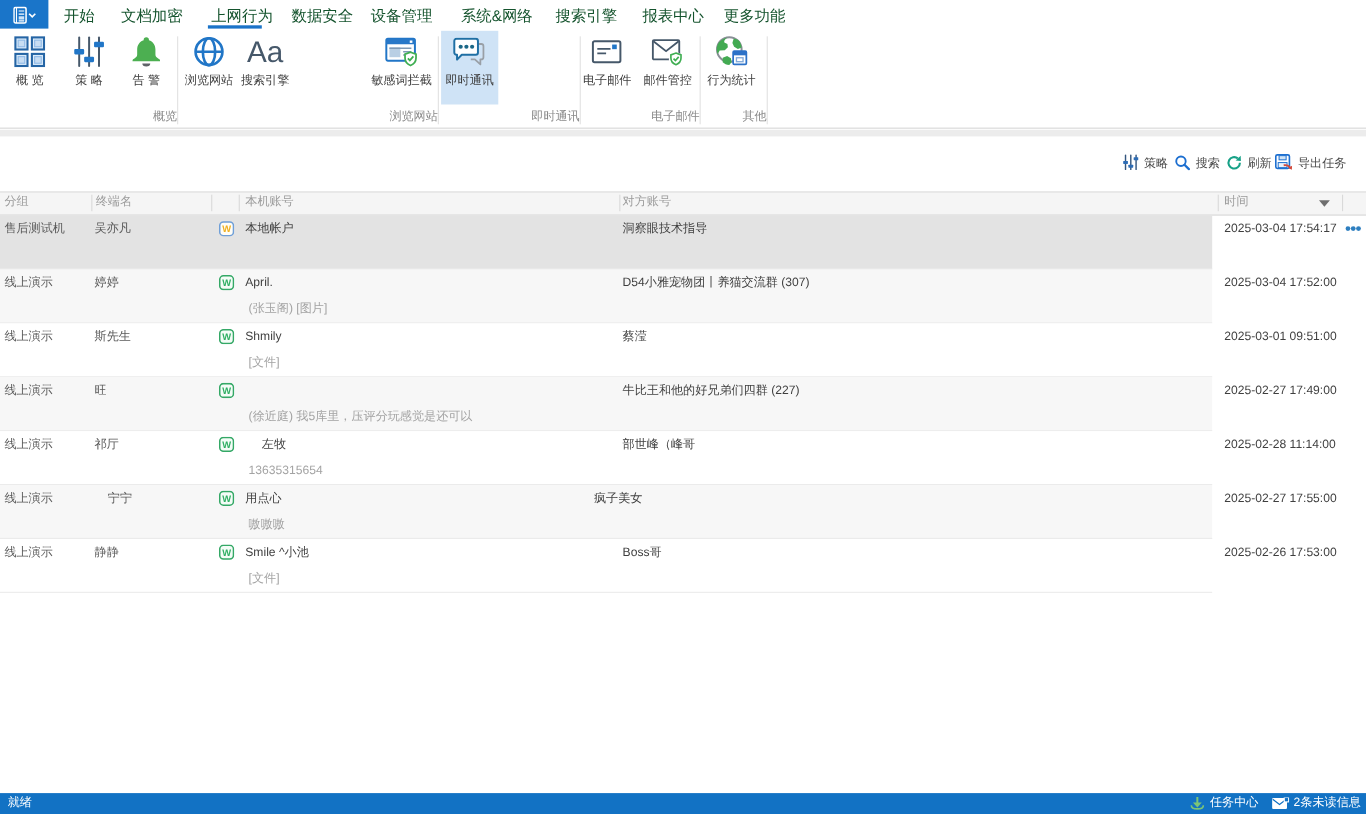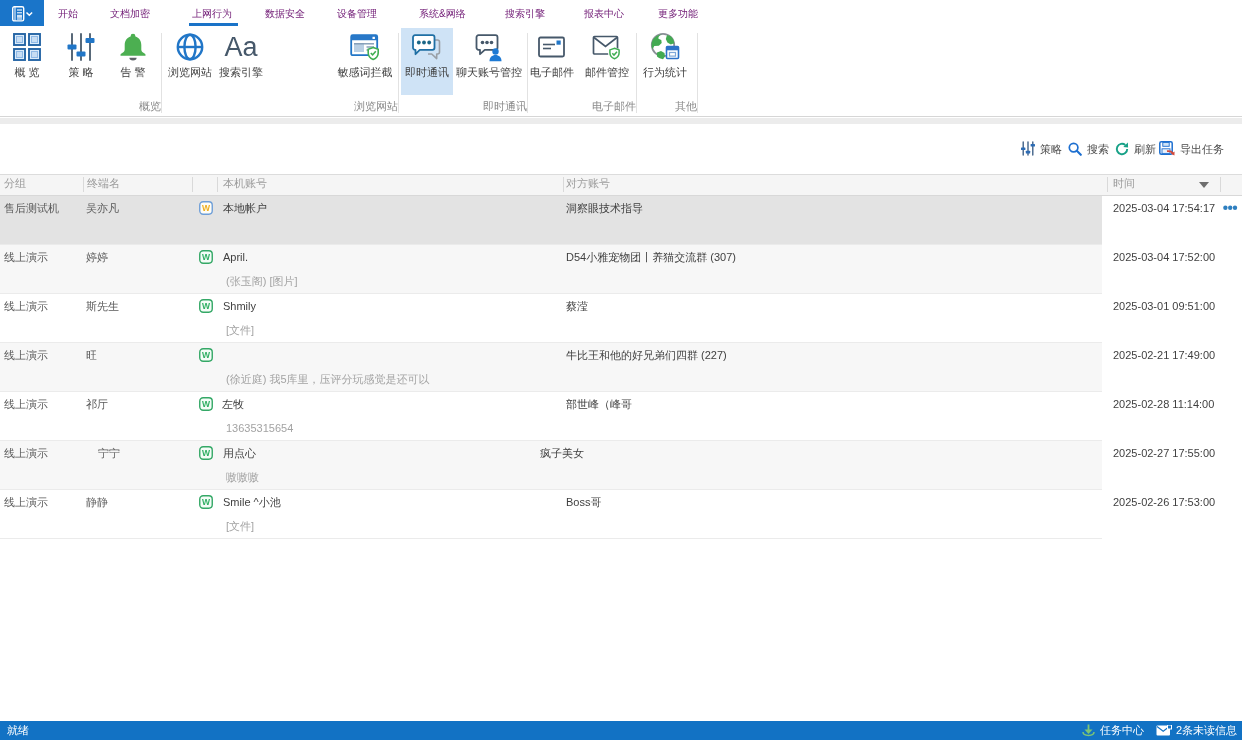--- a/index.html
+++ b/index.html
@@ -2,21 +2,21 @@
 <html><head>
 <meta charset="utf-8">
 <style>
 *{margin:0;padding:0;box-sizing:border-box}
 html,body{width:1242px;height:740px;overflow:hidden;background:#fff;
   font-family:"Liberation Sans",sans-serif;-webkit-font-smoothing:antialiased}
 .abs{position:absolute}
 
 #menubar{position:absolute;left:0;top:0;width:1242px;height:28px;background:#fff}
 #appbtn{position:absolute;left:0;top:0;width:44px;height:26px;background:#1a75c9}
-.tab{position:absolute;top:0;height:28px;line-height:28px;font-size:10px;color:#701a75;white-space:nowrap}
+.tab{position:absolute;top:0;height:28px;line-height:28px;font-size:14px;color:#14532d;white-space:nowrap}
 #tabsel{position:absolute;left:189px;top:23px;width:49px;height:3px;background:#1a73c8}
 
 #ribbon{position:absolute;left:0;top:28px;width:1242px;height:89px;background:#fff;border-bottom:1px solid #d6d6d6}
 .rbtn{position:absolute;top:0;height:67px;text-align:center}
 .rbtn .ric{position:absolute;left:0;right:0;top:4px;height:30px}
 .rbtn .rlb{position:absolute;left:0;right:0;top:37px;font-size:11px;color:#3f3f3f;white-space:nowrap}
 .rsep{position:absolute;top:5px;height:80px;width:1px;background:#e2e2e2}
 .glabel{position:absolute;top:68px;height:20px;line-height:20px;font-size:11px;color:#8a8a8a;text-align:right;white-space:nowrap}
 #selbtn{position:absolute;left:401px;top:0;width:52px;height:67px;background:#cfe3f6}
 
@@ -148,33 +148,20 @@
       <div class="ric" id="ic-jstx"><svg width="32" height="28" viewBox="0 0 32 28" style="margin-top:2px">
 <path d="M17 6 h9.5 a2 2 0 0 1 2 2 v10 a2 2 0 0 1 -2 2 h-0.8 l0 4.6 -5-4.6 h-3.7" fill="none" stroke="#999fa6" stroke-width="1.6" stroke-linejoin="round"></path>
 <path d="M4 1.2 h17.5 a2 2 0 0 1 2 2 v10.6 a2 2 0 0 1 -2 2 h-12.7 l-4.3 4.4 0-4.4 h-0.5 a2 2 0 0 1 -2-2 v-10.6 a2 2 0 0 1 2-2 z" fill="#fff" stroke="#1f6fa4" stroke-width="1.8" stroke-linejoin="round"></path>
 <g fill="#1b6787">
             <circle cx="7.8" cy="8.5" r="1.9"></circle>
             <circle cx="13" cy="8.5" r="1.9"></circle>
             <circle cx="18.2" cy="8.5" r="1.9"></circle>
           </g>
         </svg></div>
       <div class="rlb">即时通讯</div>
-    </div>
-  <div class="rbtn" style="left:452px;width:74px">
-      <div class="ric" id="ic-ltzh"><svg width="30" height="28" viewBox="0 0 30 28" style="margin-top:2px">
-<path d="M4.5 1.2 h17 a2 2 0 0 1 2 2 v10.6 a2 2 0 0 1 -2 2 h-10.7 l-4.8 4.4 0-4.4 h-1.5 a2 2 0 0 1 -2-2 v-10.6 a2 2 0 0 1 2-2 z" fill="#fff" stroke="#46586a" stroke-width="1.8" stroke-linejoin="round"></path>
-<g fill="#46586a">
-            <circle cx="8.5" cy="8.5" r="1.8"></circle>
-            <circle cx="13" cy="8.5" r="1.8"></circle>
-            <circle cx="17.5" cy="8.5" r="1.8"></circle>
-          </g>
-<circle cx="21.5" cy="17.5" r="3.2" fill="#1e7ad4"></circle>
-<path d="M15.5 27.2 c0-4 2.6-6.1 6-6.1 s6 2.1 6 6.1 z" fill="#1e7ad4"></path>
-        </svg></div>
-      <div class="rlb">聊天账号管控</div>
     </div>
   <div class="rbtn" style="left:528px;width:48px">
       <div class="ric" id="ic-dzyj"><svg width="30" height="30" viewBox="0 0 30 30">
 <rect x="2" y="5.5" width="25" height="19" rx="1.5" fill="#fff" stroke="#46586a" stroke-width="1.8"></rect>
 <line x1="6" y1="12.5" x2="18" y2="12.5" stroke="#46586a" stroke-width="1.6"></line>
 <line x1="6" y1="16.5" x2="14" y2="16.5" stroke="#46586a" stroke-width="1.6"></line>
 <rect x="19.5" y="8.5" width="4.2" height="4.2" fill="#2176c7"></rect>
         </svg></div>
       <div class="rlb">电子邮件</div>
     </div>
@@ -293,31 +280,31 @@
     <span class="sub">[文件]</span>
   </div>
   <div class="row" style="top:343px;background:#f7f7f7">
     <span class="c cg" style="left:4px">线上演示</span>
     <span class="c cg" style="left:86px">旺</span>
     <span class="wic"><svg width="14" height="14" viewBox="0 0 14 14">
           <rect x="0.75" y="0.75" width="12.5" height="12.5" rx="3.4" fill="#f4fcf7" stroke="#34a866" stroke-width="1.4"></rect>
           <text x="7" y="10.2" font-size="8.5" font-weight="bold" text-anchor="middle" fill="#2fae63" font-family="Liberation Sans">W</text>
         </svg></span>
     <span class="c" style="left:566px">牛比王和他的好兄弟们四群 (227)</span>
-    <span class="c" style="left:1113px">2025-02-21 17:49:00</span>
+    <span class="c" style="left:1113px">2025-02-27 17:49:00</span>
     <span class="sub">(徐近庭) 我5库里，压评分玩感觉是还可以</span>
   </div>
   <div class="row" style="top:392px;background:#fff">
     <span class="c cg" style="left:4px">线上演示</span>
     <span class="c cg" style="left:86px">祁厅</span>
     <span class="wic"><svg width="14" height="14" viewBox="0 0 14 14">
           <rect x="0.75" y="0.75" width="12.5" height="12.5" rx="3.4" fill="#f4fcf7" stroke="#34a866" stroke-width="1.4"></rect>
           <text x="7" y="10.2" font-size="8.5" font-weight="bold" text-anchor="middle" fill="#2fae63" font-family="Liberation Sans">W</text>
         </svg></span>
-    <span class="c" style="left:222px">左牧</span>
+    <span class="c" style="left:238px">左牧</span>
     <span class="c" style="left:566px">部世峰（峰哥</span>
     <span class="c" style="left:1113px">2025-02-28 11:14:00</span>
     <span class="sub">13635315654</span>
   </div>
   <div class="row" style="top:441px;background:#f7f7f7">
     <span class="c cg" style="left:4px">线上演示</span>
     <span class="c cg" style="left:98px">宁宁</span>
     <span class="wic"><svg width="14" height="14" viewBox="0 0 14 14">
           <rect x="0.75" y="0.75" width="12.5" height="12.5" rx="3.4" fill="#f4fcf7" stroke="#34a866" stroke-width="1.4"></rect>
           <text x="7" y="10.2" font-size="8.5" font-weight="bold" text-anchor="middle" fill="#2fae63" font-family="Liberation Sans">W</text>

